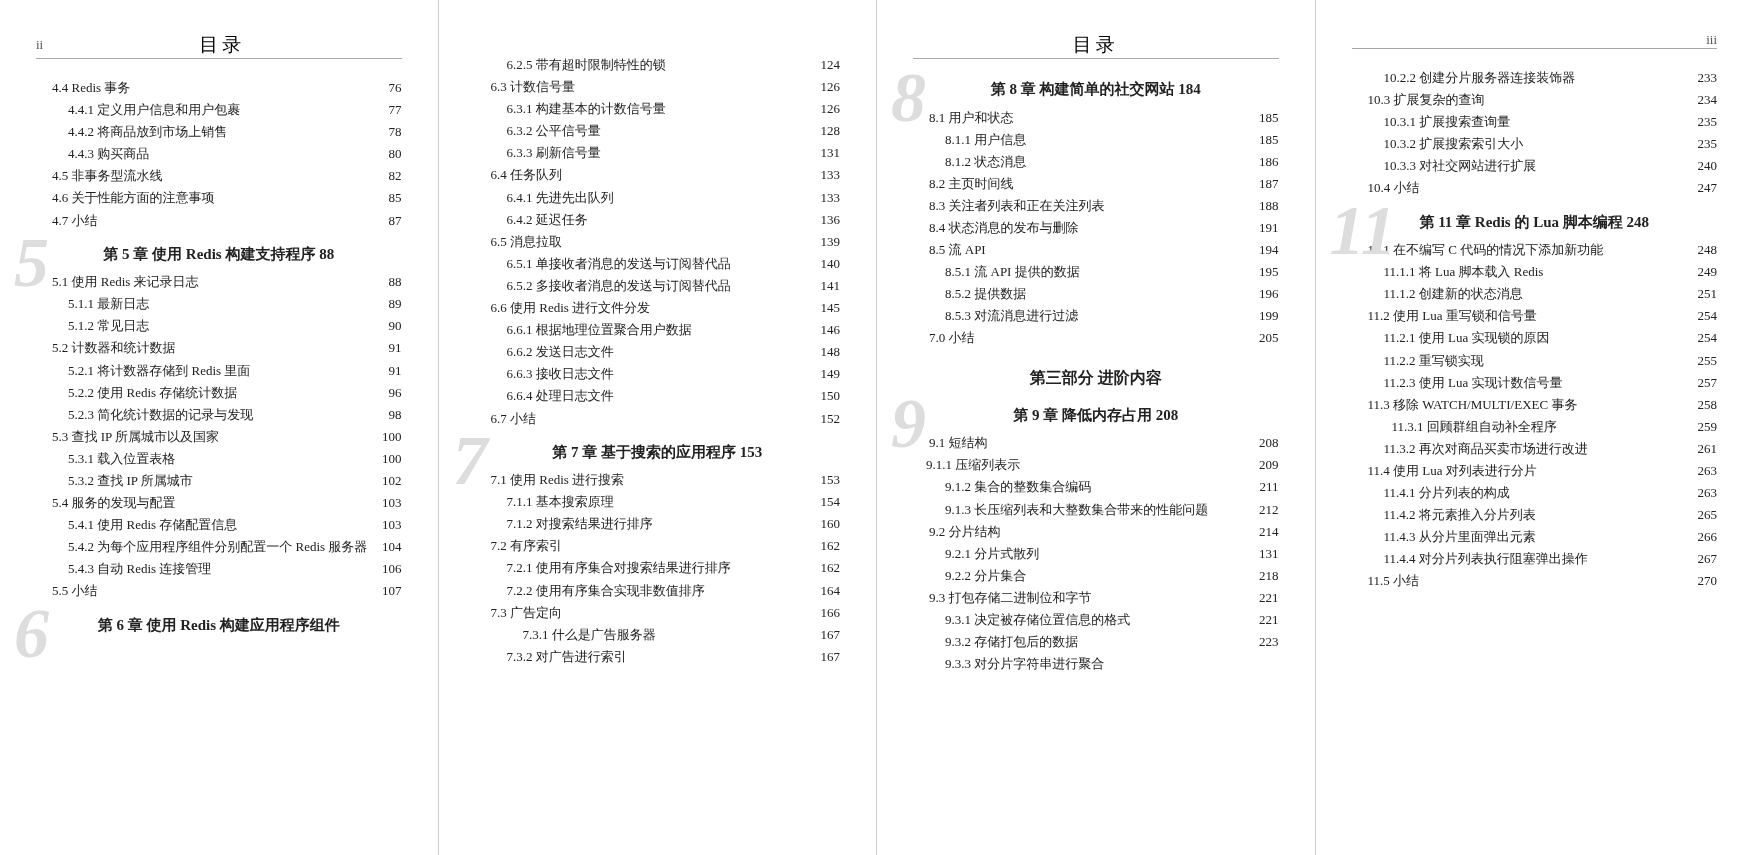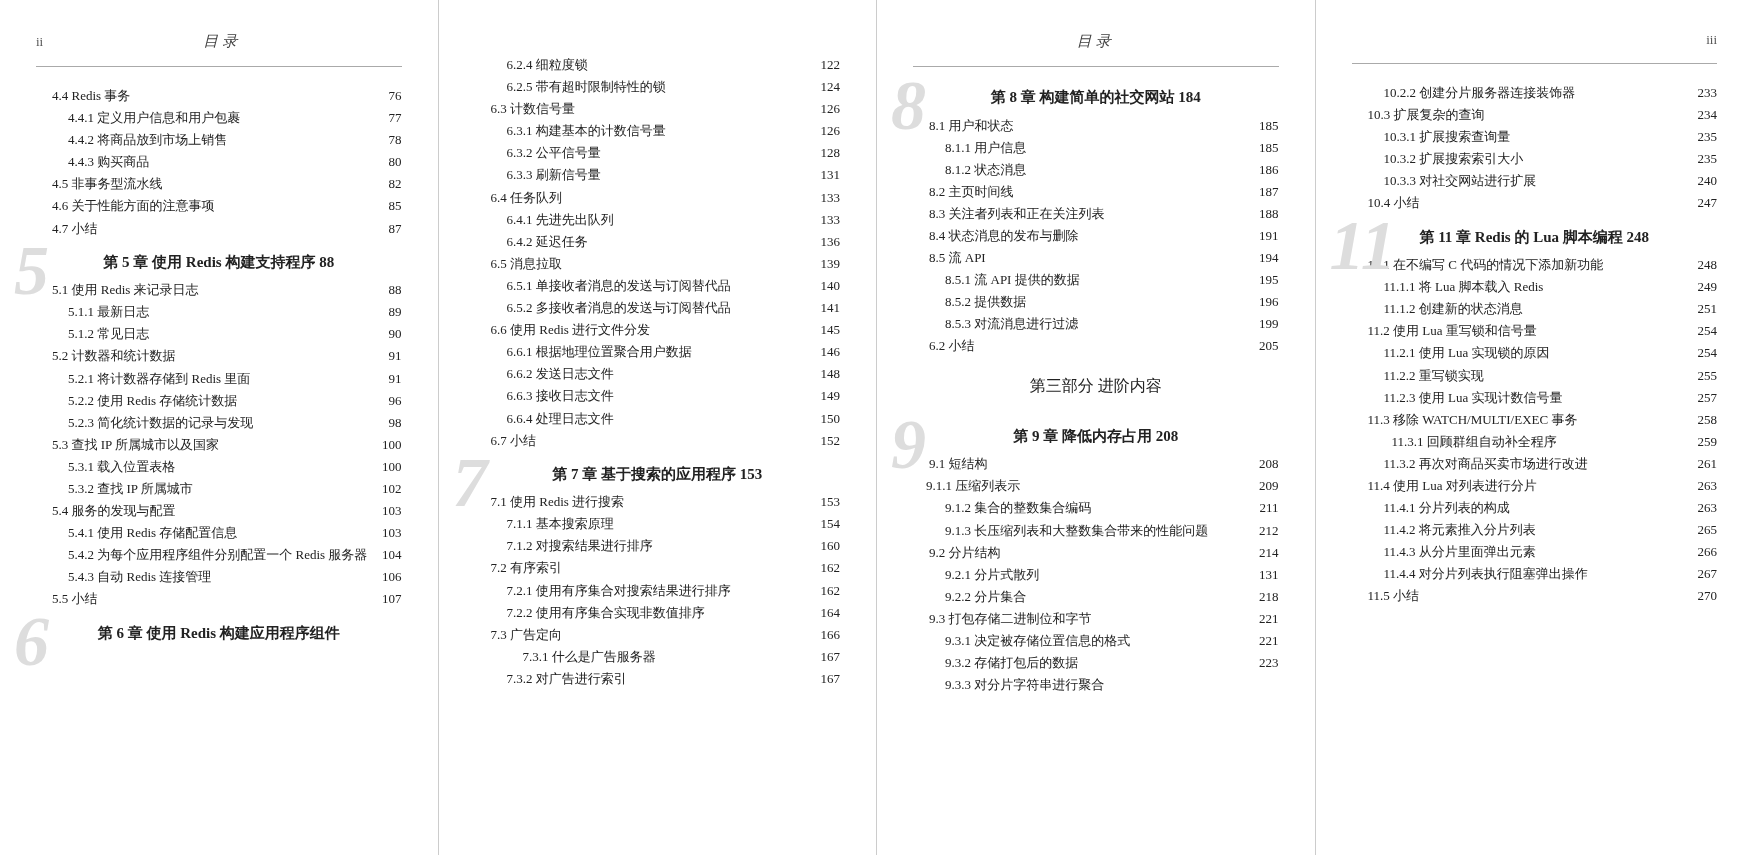--- a/index.html
+++ b/index.html
@@ -26,48 +26,47 @@
       position: relative;
       border-right: 1px solid #ccc;
     }
     .page:last-child { border-right: none; }
     .page-header {
       display: flex;
       justify-content: space-between;
       align-items: center;
       margin-bottom: 18px;
       border-bottom: 1px solid #aaa;
-      padding-bottom: 15px;
+      padding-bottom: 0;
     }
     .page-number {
       font-size: 13px;
       color: #555;
     }
     .page-title-header {
-      font-size: 15px;
-      color: #404040;
+      font-size: 19px;
+      color: #000000;
       letter-spacing: 4px;
-      font-style: italic;
     }
     .toc-content {
       line-height: 1.7;
       font-size: 13px;
     }
     .toc-item {
       display: flex;
       justify-content: space-between;
       align-items: baseline;
     }
     .toc-item .label { flex: 1; }
     .toc-item .page-num { min-width: 30px; text-align: right; color: #222; }
     .part-heading {
       font-size: 16px;
-      font-weight: normal;
+      font-weight: bold;
       margin-top: 14px;
-      margin-bottom: 25px;
+      margin-bottom: 12px;
       text-align: center;
     }
     .chapter-block {
       position: relative;
       margin-top: 10px;
     }
     .chapter-block .ghost-num {
       position: absolute;
       left: -22px;
       top: -14px;
@@ -199,24 +198,20 @@
         <div class="content">
           <div class="ch-title">第 6 章  使用 Redis 构建应用程序组件</div>
         </div>
       </div>
       </div>
     </div>
     <div class="page">
       <div style="height:22px"></div>
       <div class="toc-content">
         <div class="toc-item" style="margin-left:32px">
-        <span class="label">6.2.4  细粒度锁</span>
-        <span class="page-num">122</span>
-      </div>
-        <div class="toc-item" style="margin-left:32px">
         <span class="label">6.2.5  带有超时限制特性的锁</span>
         <span class="page-num">124</span>
       </div>
         <div class="toc-item" style="margin-left:16px">
         <span class="label">6.3  计数信号量</span>
         <span class="page-num">126</span>
       </div>
         <div class="toc-item" style="margin-left:32px">
         <span class="label">6.3.1  构建基本的计数信号量</span>
         <span class="page-num">126</span>
@@ -368,21 +363,21 @@
       </div>
         <div class="toc-item" style="margin-left:32px">
         <span class="label">8.5.2  提供数据</span>
         <span class="page-num">196</span>
       </div>
         <div class="toc-item" style="margin-left:32px">
         <span class="label">8.5.3  对流消息进行过滤</span>
         <span class="page-num">199</span>
       </div>
         <div class="toc-item" style="margin-left:16px">
-        <span class="label">6.2  小结</span>
+        <span class="label">7.0  小结</span>
         <span class="page-num">205</span>
       </div>
         <div class="part-heading">第三部分  进阶内容</div>
         <div class="chapter-block">
         <span class="ghost-num">9</span>
         <div class="content">
           <div class="ch-title">第 9 章  降低内存占用  208</div>
         </div>
       </div>
         <div class="toc-item" style="margin-left:16px">

